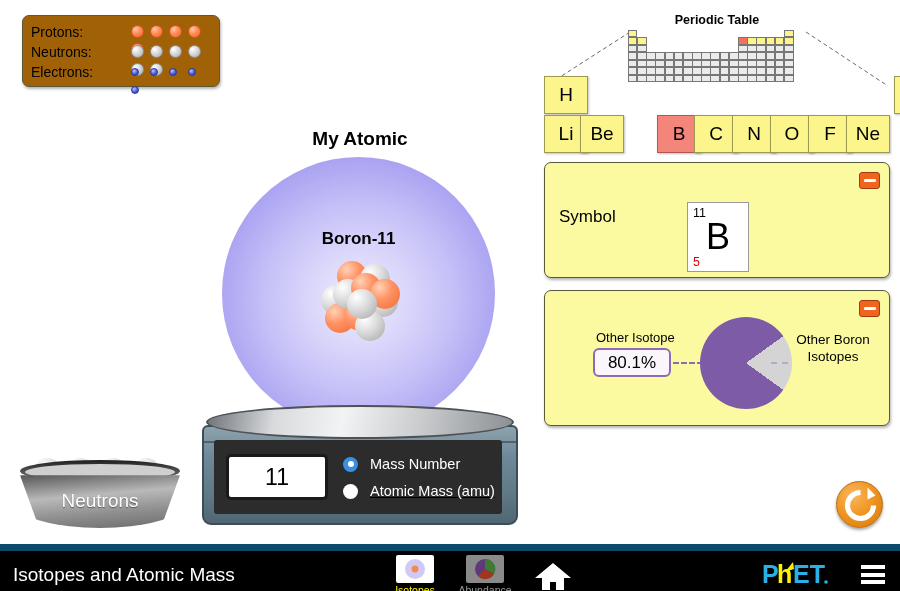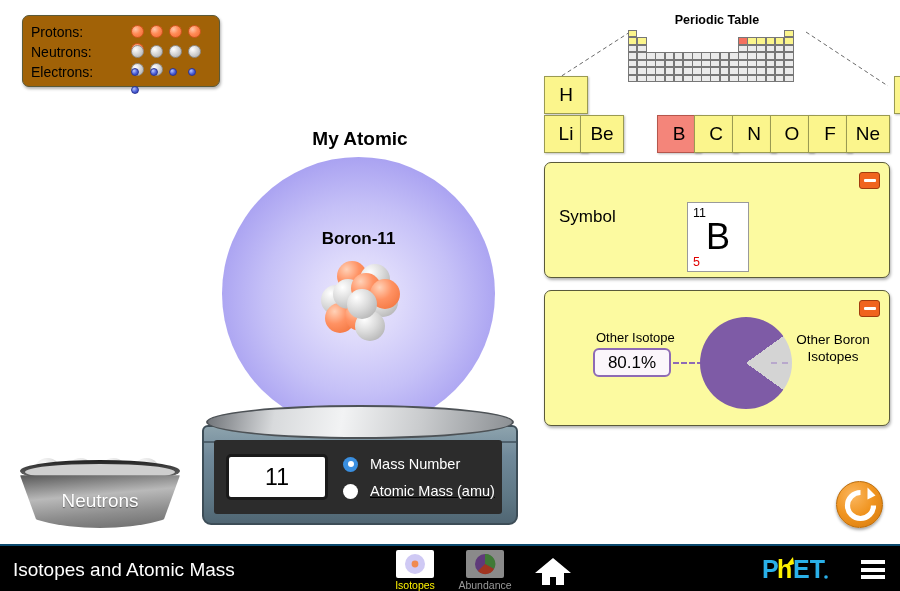--- a/index.html
+++ b/index.html
@@ -222,21 +222,21 @@
     position: absolute; left: 836px; top: 481px; width: 47px; height: 47px;
     border-radius: 50%;
     background: radial-gradient(circle at 36% 30%, #fbb760 0%, #f0941f 48%, #d4780c 100%);
     border: 1px solid #b96a08;
     box-shadow: 0 2px 3px rgba(0,0,0,.35);
   }
 
   
   #navbar {
     position: absolute; left: 0; bottom: 0; width: 900px; height: 47px;
-    background: #000000; border-top: 2px solid #0c4a6e;
+    background: #000000; border-top: 7px solid #0c4a6e;
   }
   #sim-title {
     position: absolute; left: 13px; top: 13px;
     font-size: 19px; color: #ffffff;
   }
   .nav-tab {
     position: absolute; top: 4px; width: 46px;
     display: flex; flex-direction: column; align-items: center;
   }
   .nav-tab .thumb {

